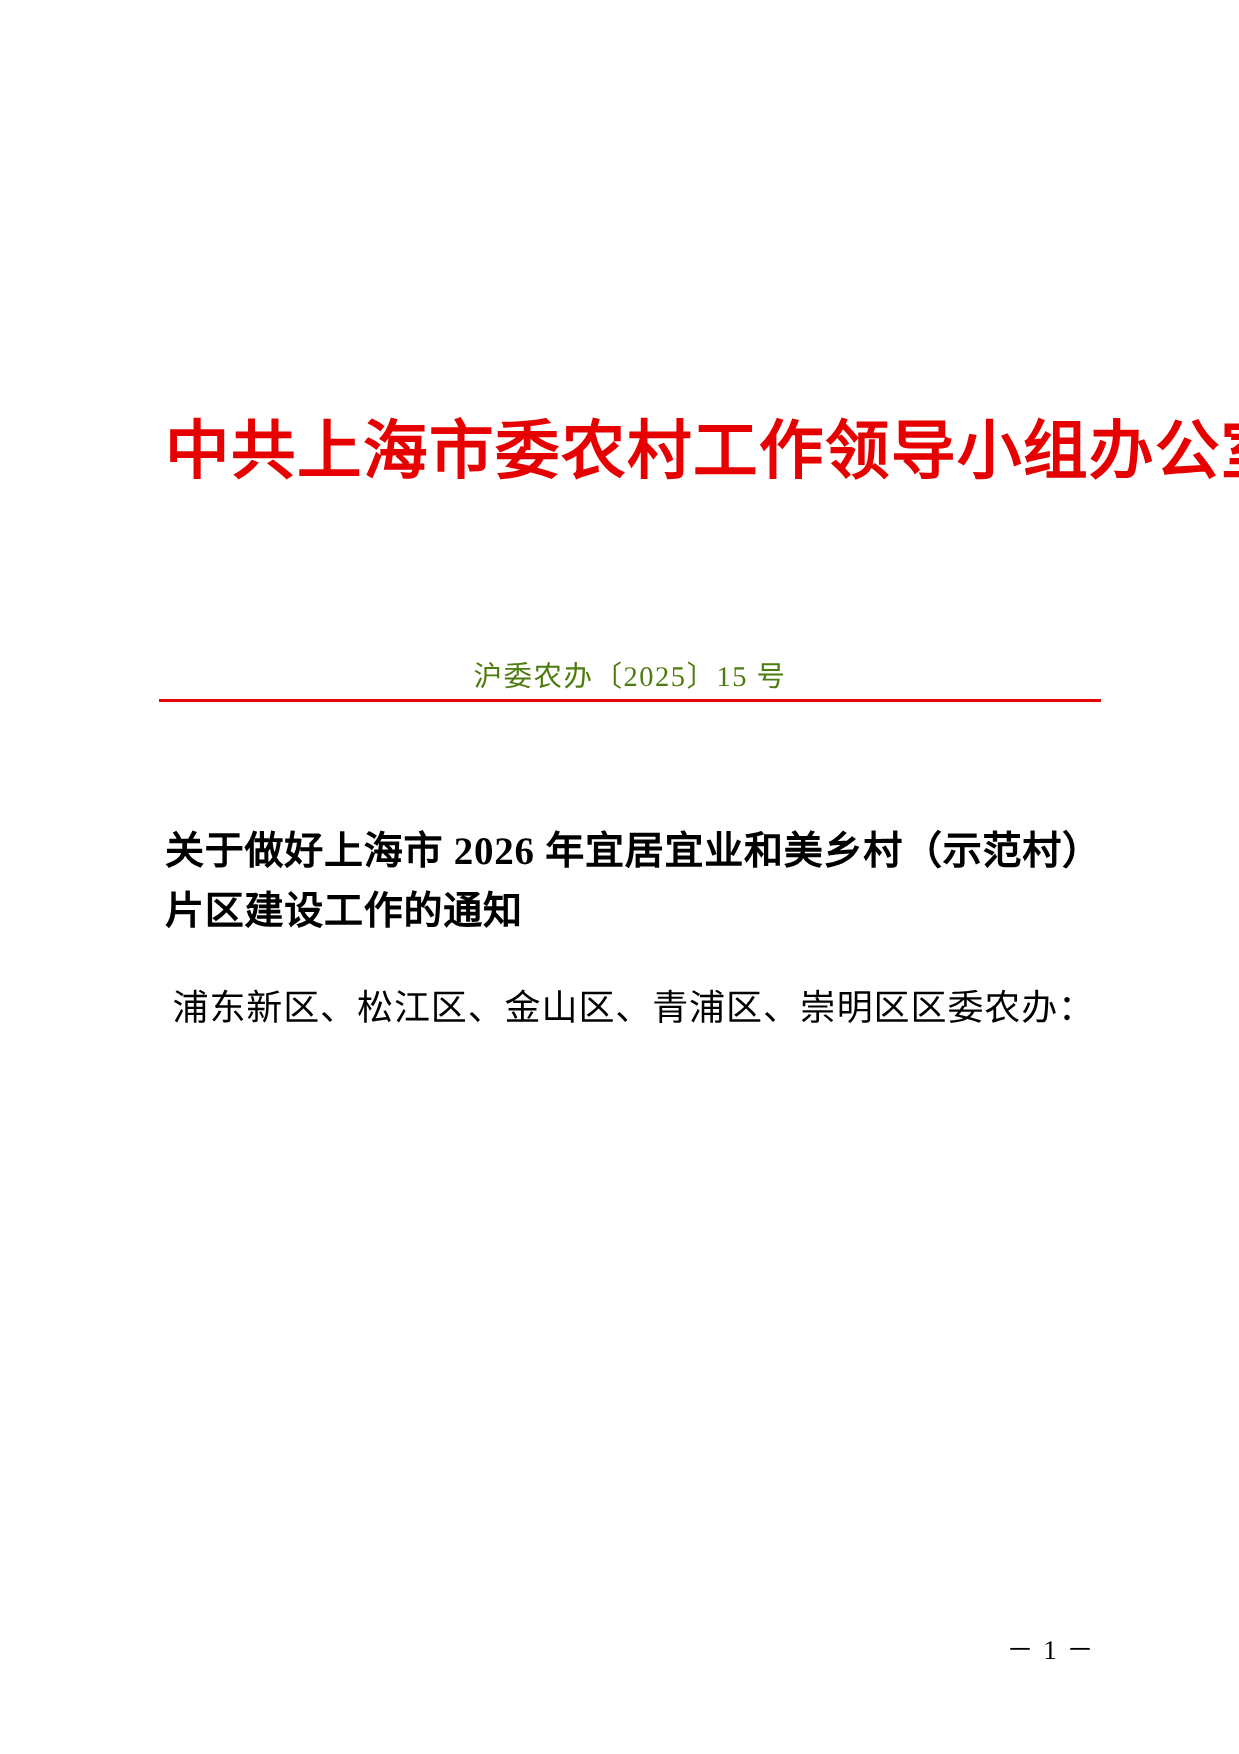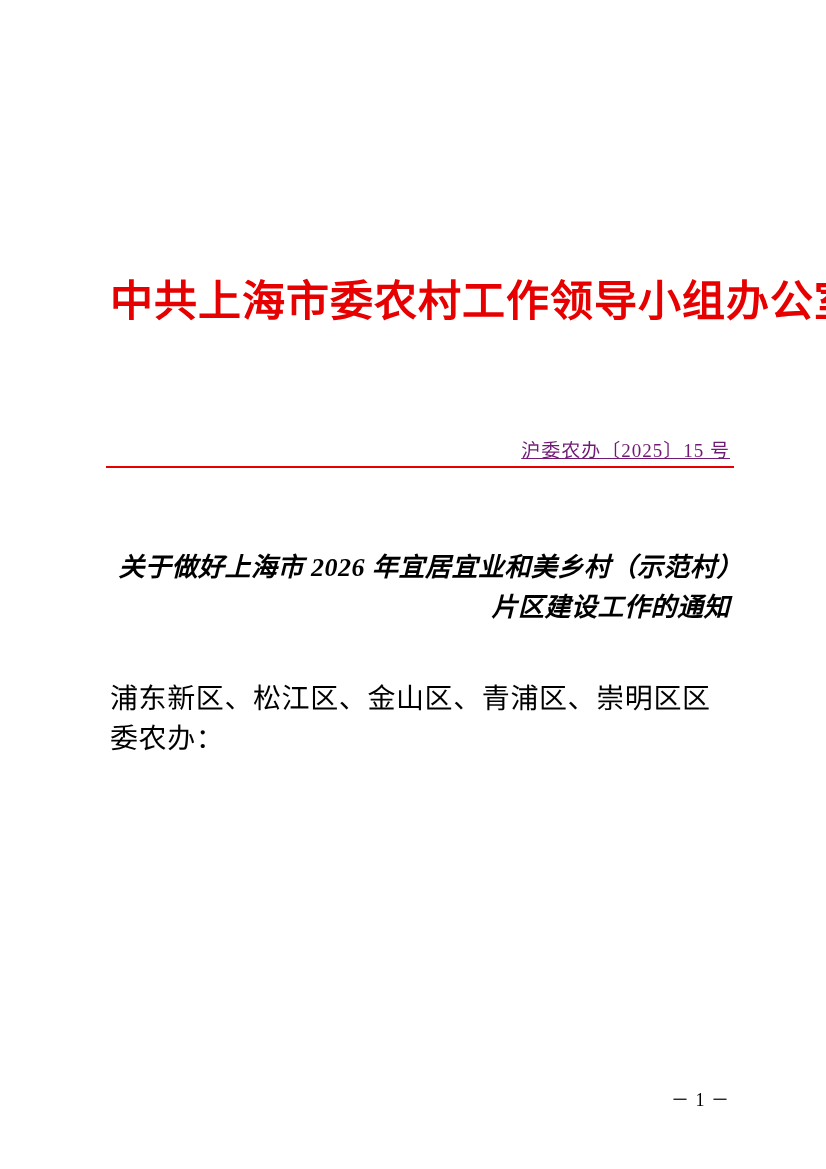--- a/index.html
+++ b/index.html
@@ -36,53 +36,52 @@
     font-size: 43px;
     letter-spacing: 1px;
     line-height: 1.1;
     white-space: nowrap;
   }
   .doc-number {
     position: absolute;
     top: 435px;
     left: 0;
     width: 620px;
-    text-align: right;
+    text-align: center;
     font-size: 19px;
     letter-spacing: 1px;
-    color: #701a75;
-    text-decoration: underline;
+    color: #4d7c0f;
   }
   .red-rule {
     position: absolute;
     top: 466px;
     left: -4px;
     width: 628px;
     height: 2px;
     background: #e60000;
   }
   .doc-title {
     position: absolute;
     top: 548px;
     left: 0;
     width: 620px;
-    text-align: right;
+    text-align: left;
     font-size: 26px;
     font-weight: bold;
     line-height: 1.55;
     letter-spacing: 0.5px;
-    font-style: italic;
   }
   .recipient {
     position: absolute;
-    top: 676px;
+    top: 652px;
     left: 0;
     width: 620px;
-    font-size: 28px;
+    font-size: 24px;
     letter-spacing: 0.6px;
+    text-align: right;
   }
   .para {
     position: absolute;
     top: 722px;
     left: 0;
     width: 620px;
     font-size: 20px;
     line-height: 2.0;
     text-align: justify;
     text-justify: inter-ideograph;

